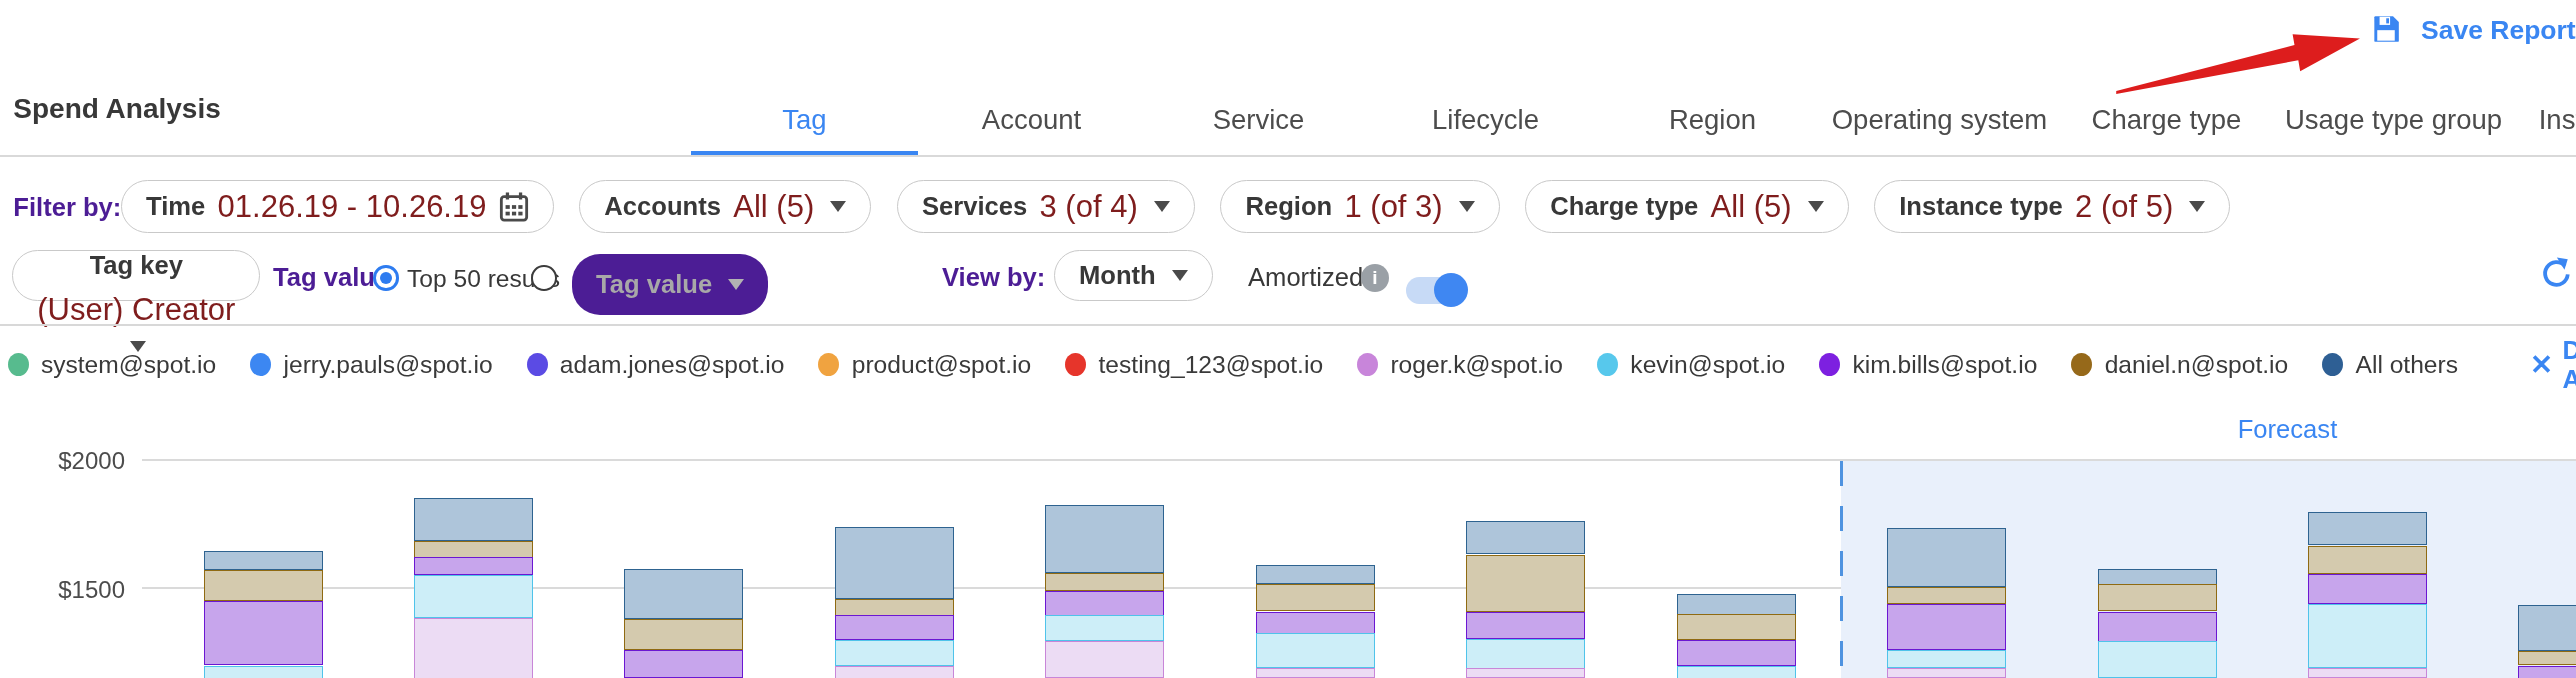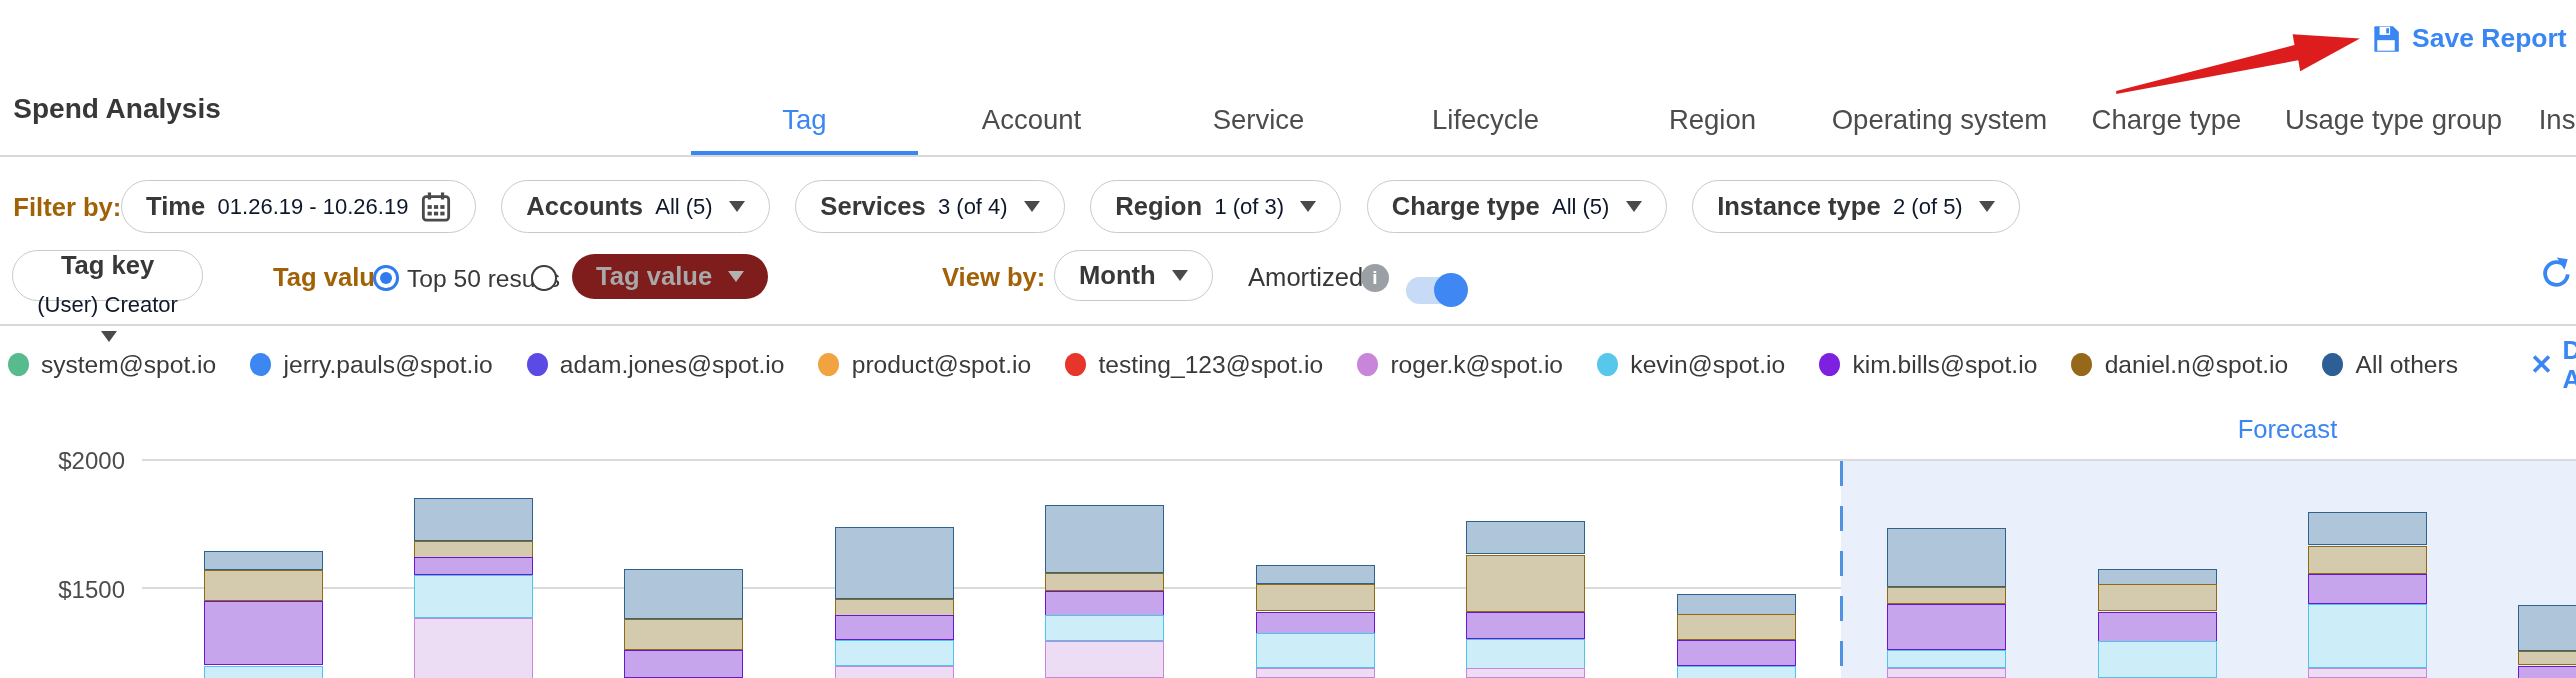--- a/index.html
+++ b/index.html
@@ -3,42 +3,42 @@
 <meta charset="utf-8">
 <style>
   * { margin:0; padding:0; box-sizing:border-box; }
   html,body { width:2576px; height:678px; overflow:hidden; background:#fff;
     font-family:"Liberation Sans", sans-serif; color:#3a3a3a; }
   .abs { position:absolute; }
   #stage { position:relative; width:2576px; height:678px; background:#fff; }
 
   
   #page-title { left:13.3px; top:93px; font-size:28px; font-weight:bold; color:#383838; }
-  #save-report { left:2372px; top:15px; display:flex; align-items:center; gap:12px; cursor:pointer;margin-top:8px; }
+  #save-report { left:2372px; top:15px; display:flex; align-items:flex-start; gap:21px; cursor:pointer; }
   #save-report span { font-size:26.5px; font-weight:bold; color:#3a86f2; }
 
   
   #tabs { left:691px; top:83px; height:74px; display:flex; }
   .tab { width:227px; height:74px; display:flex; align-items:center; justify-content:center;
     font-size:27.5px; color:#4c4c4c; position:relative; cursor:pointer; }
   .tab.active { color:#3a86f2; }
   .tab.active::after { content:""; position:absolute; left:0; right:0; bottom:0; height:5.7px; background:#3a86f2; }
   #tabs-border { left:0; top:155px; width:2576px; height:1.9px; background:#d9d9d9; }
 
   
-  .flabel { font-size:25.6px; font-weight:bold; color:#a16207; }
+  .flabel { font-size:25.6px; font-weight:bold; color:#4c1d95; }
   #filter-by { left:13.3px; top:193px; }
   #filter-pills { left:121px; top:180px; display:flex; gap:25.6px; }
   .pill { height:53px; border:1.9px solid #c9c9c9; border-radius:28px; background:#fff;
     display:flex; align-items:center; gap:12.3px; padding:0 24px; white-space:nowrap; cursor:pointer; }
   .pill .p-label { font-size:25.6px; font-weight:bold; color:#383838; }
-  .pill .p-value { font-size:22px; color:#0f172a; }
+  .pill .p-value { font-size:31px; color:#7f1d1d; }
   .caret { width:0; height:0; border-left:8.5px solid transparent; border-right:8.5px solid transparent;
     border-top:11.4px solid #4a4a4a; margin-left:3.8px; }
-  .pill.disabled { background:#7f1d1d; border:none; height:45px; }
+  .pill.disabled { background:#4c1d95; border:none; height:61px; }
   .pill.disabled .p-label { color:#a8a8a8; font-weight:bold; }
   .pill.disabled .caret { border-top-color:#b3b3b3; }
 
   #tagkey-pill { left:12.3px; top:250px; height:51px;flex-direction:column; }
   #tagvalue-label { left:273px; top:263px; }
   #radio-top50 { left:373px; top:265px; }
   #radio-top50-label { left:407px; top:265px; font-size:24.6px; color:#383838; }
   #radio-custom { left:531px; top:265px; }
   #tagvalue-pill { left:572px; top:254px; }
   #viewby-label { left:942px; top:263px; }

